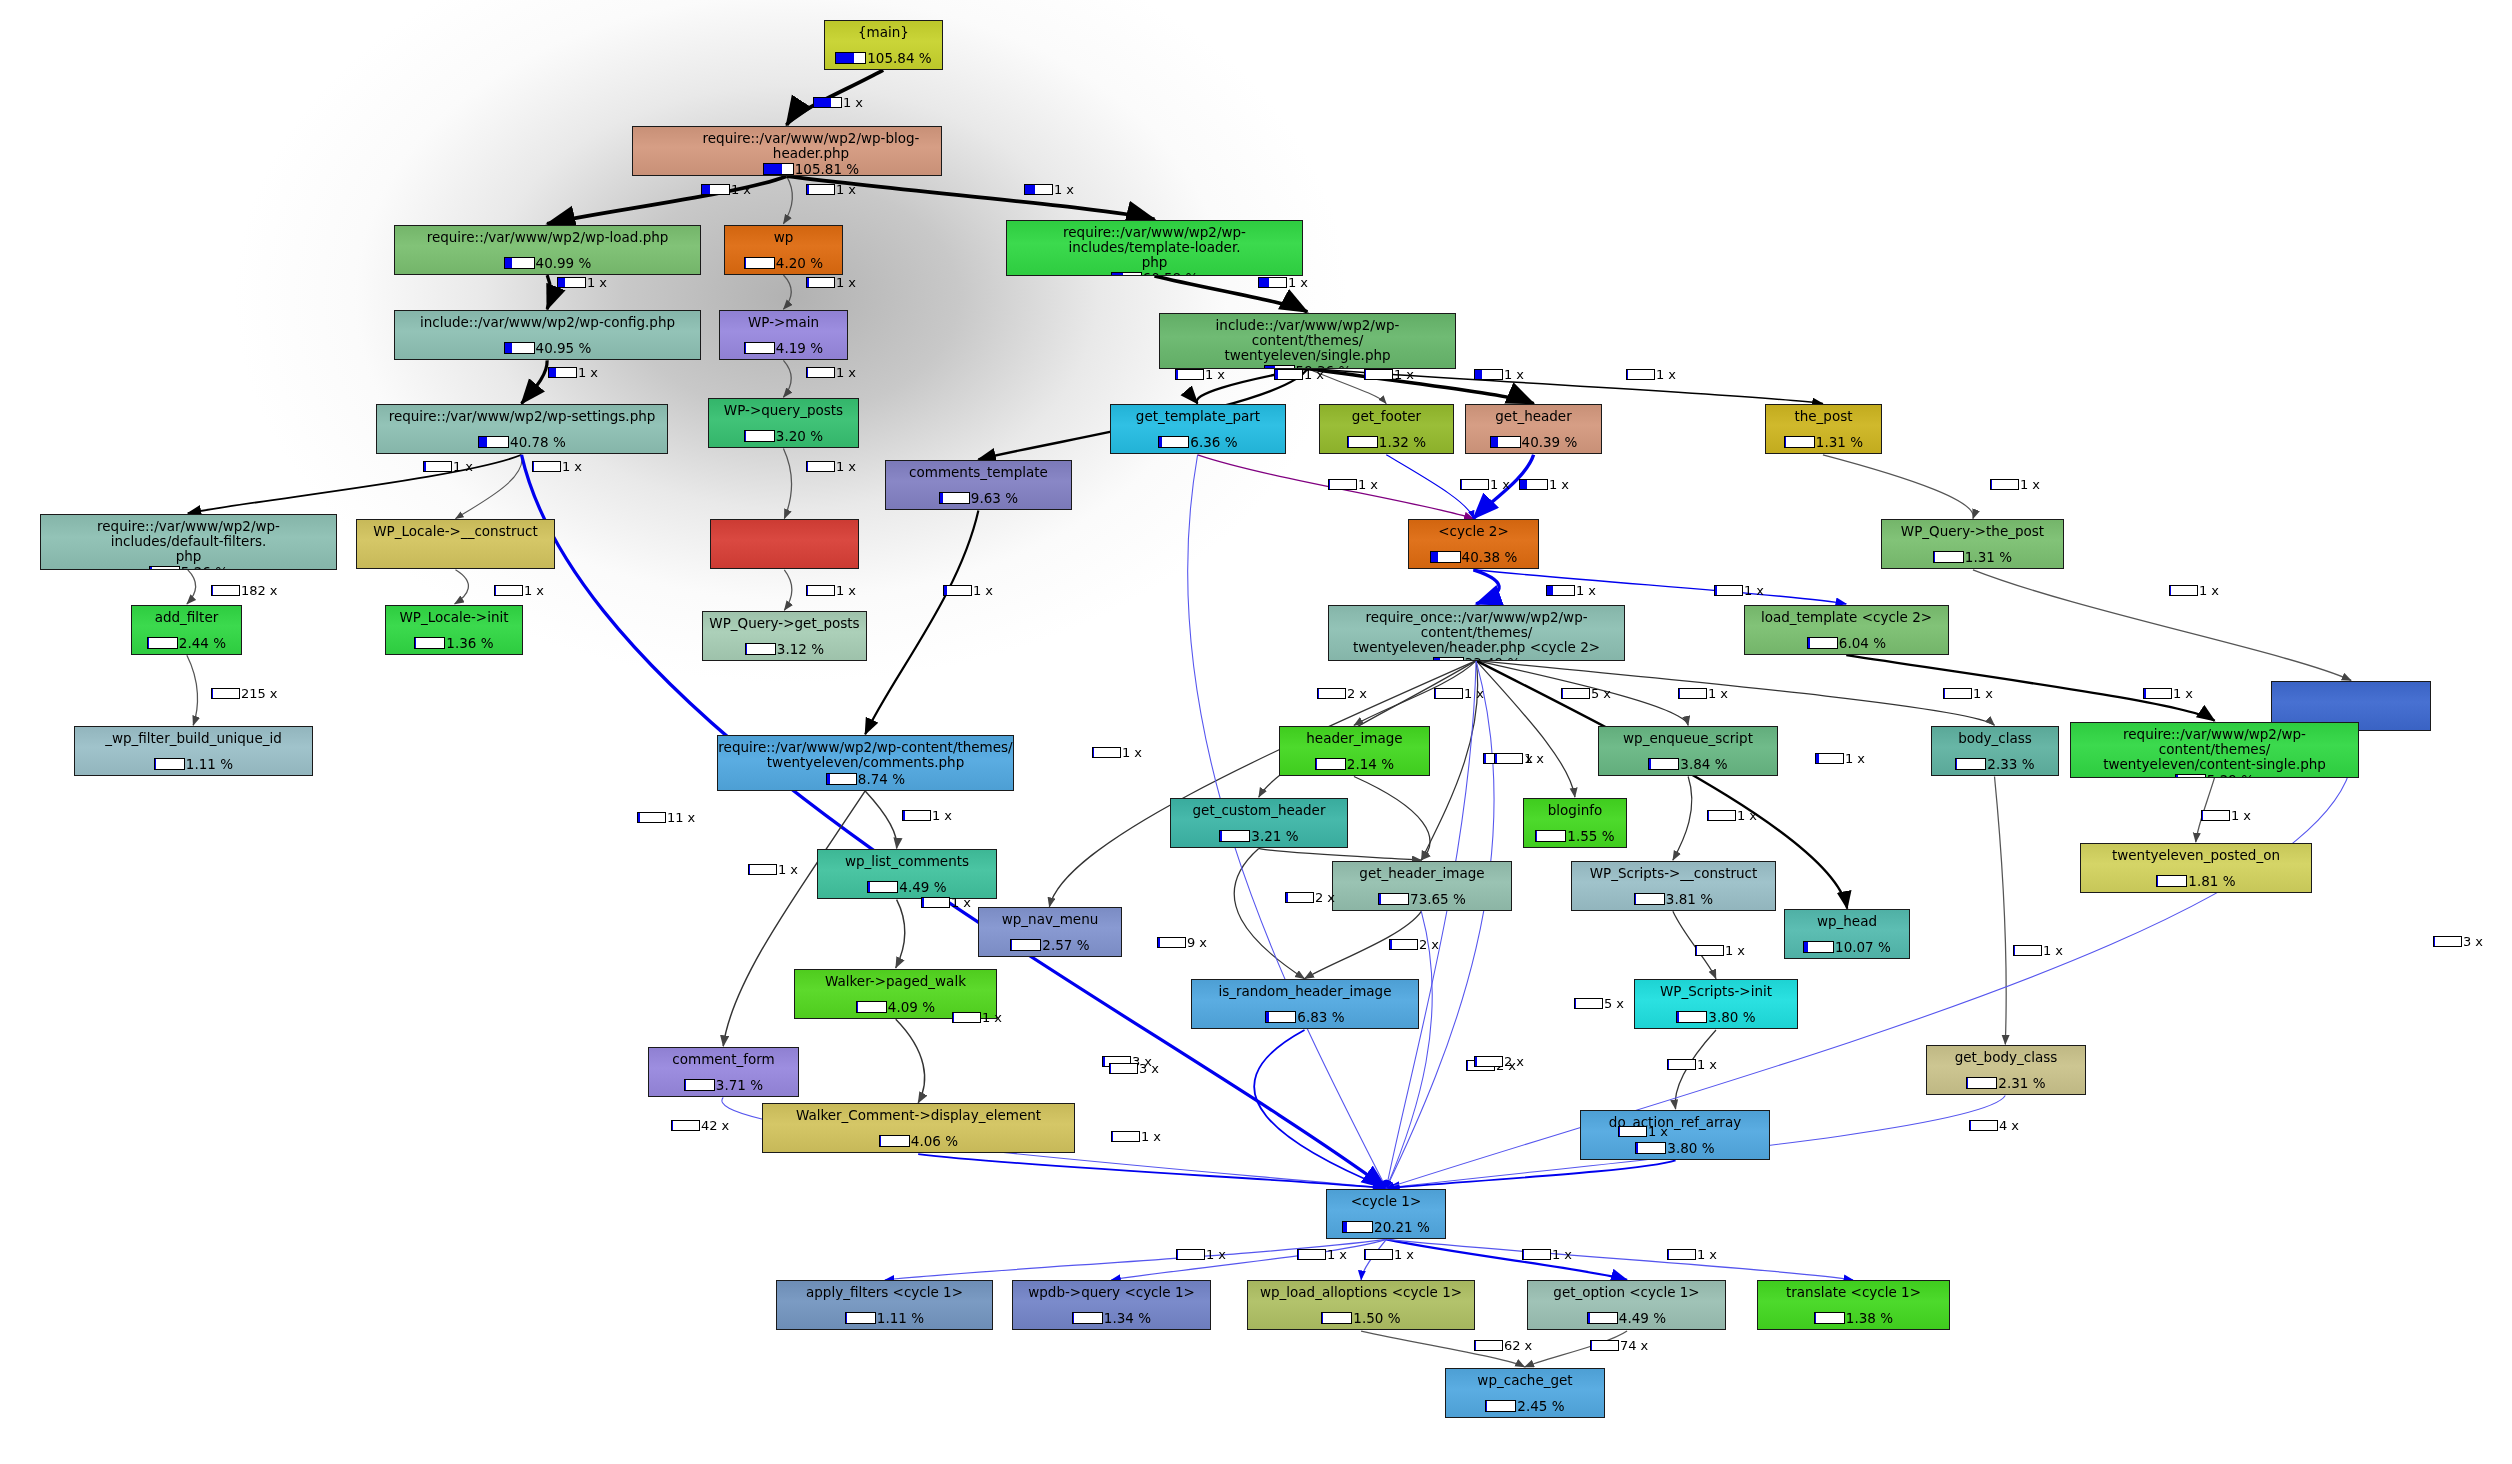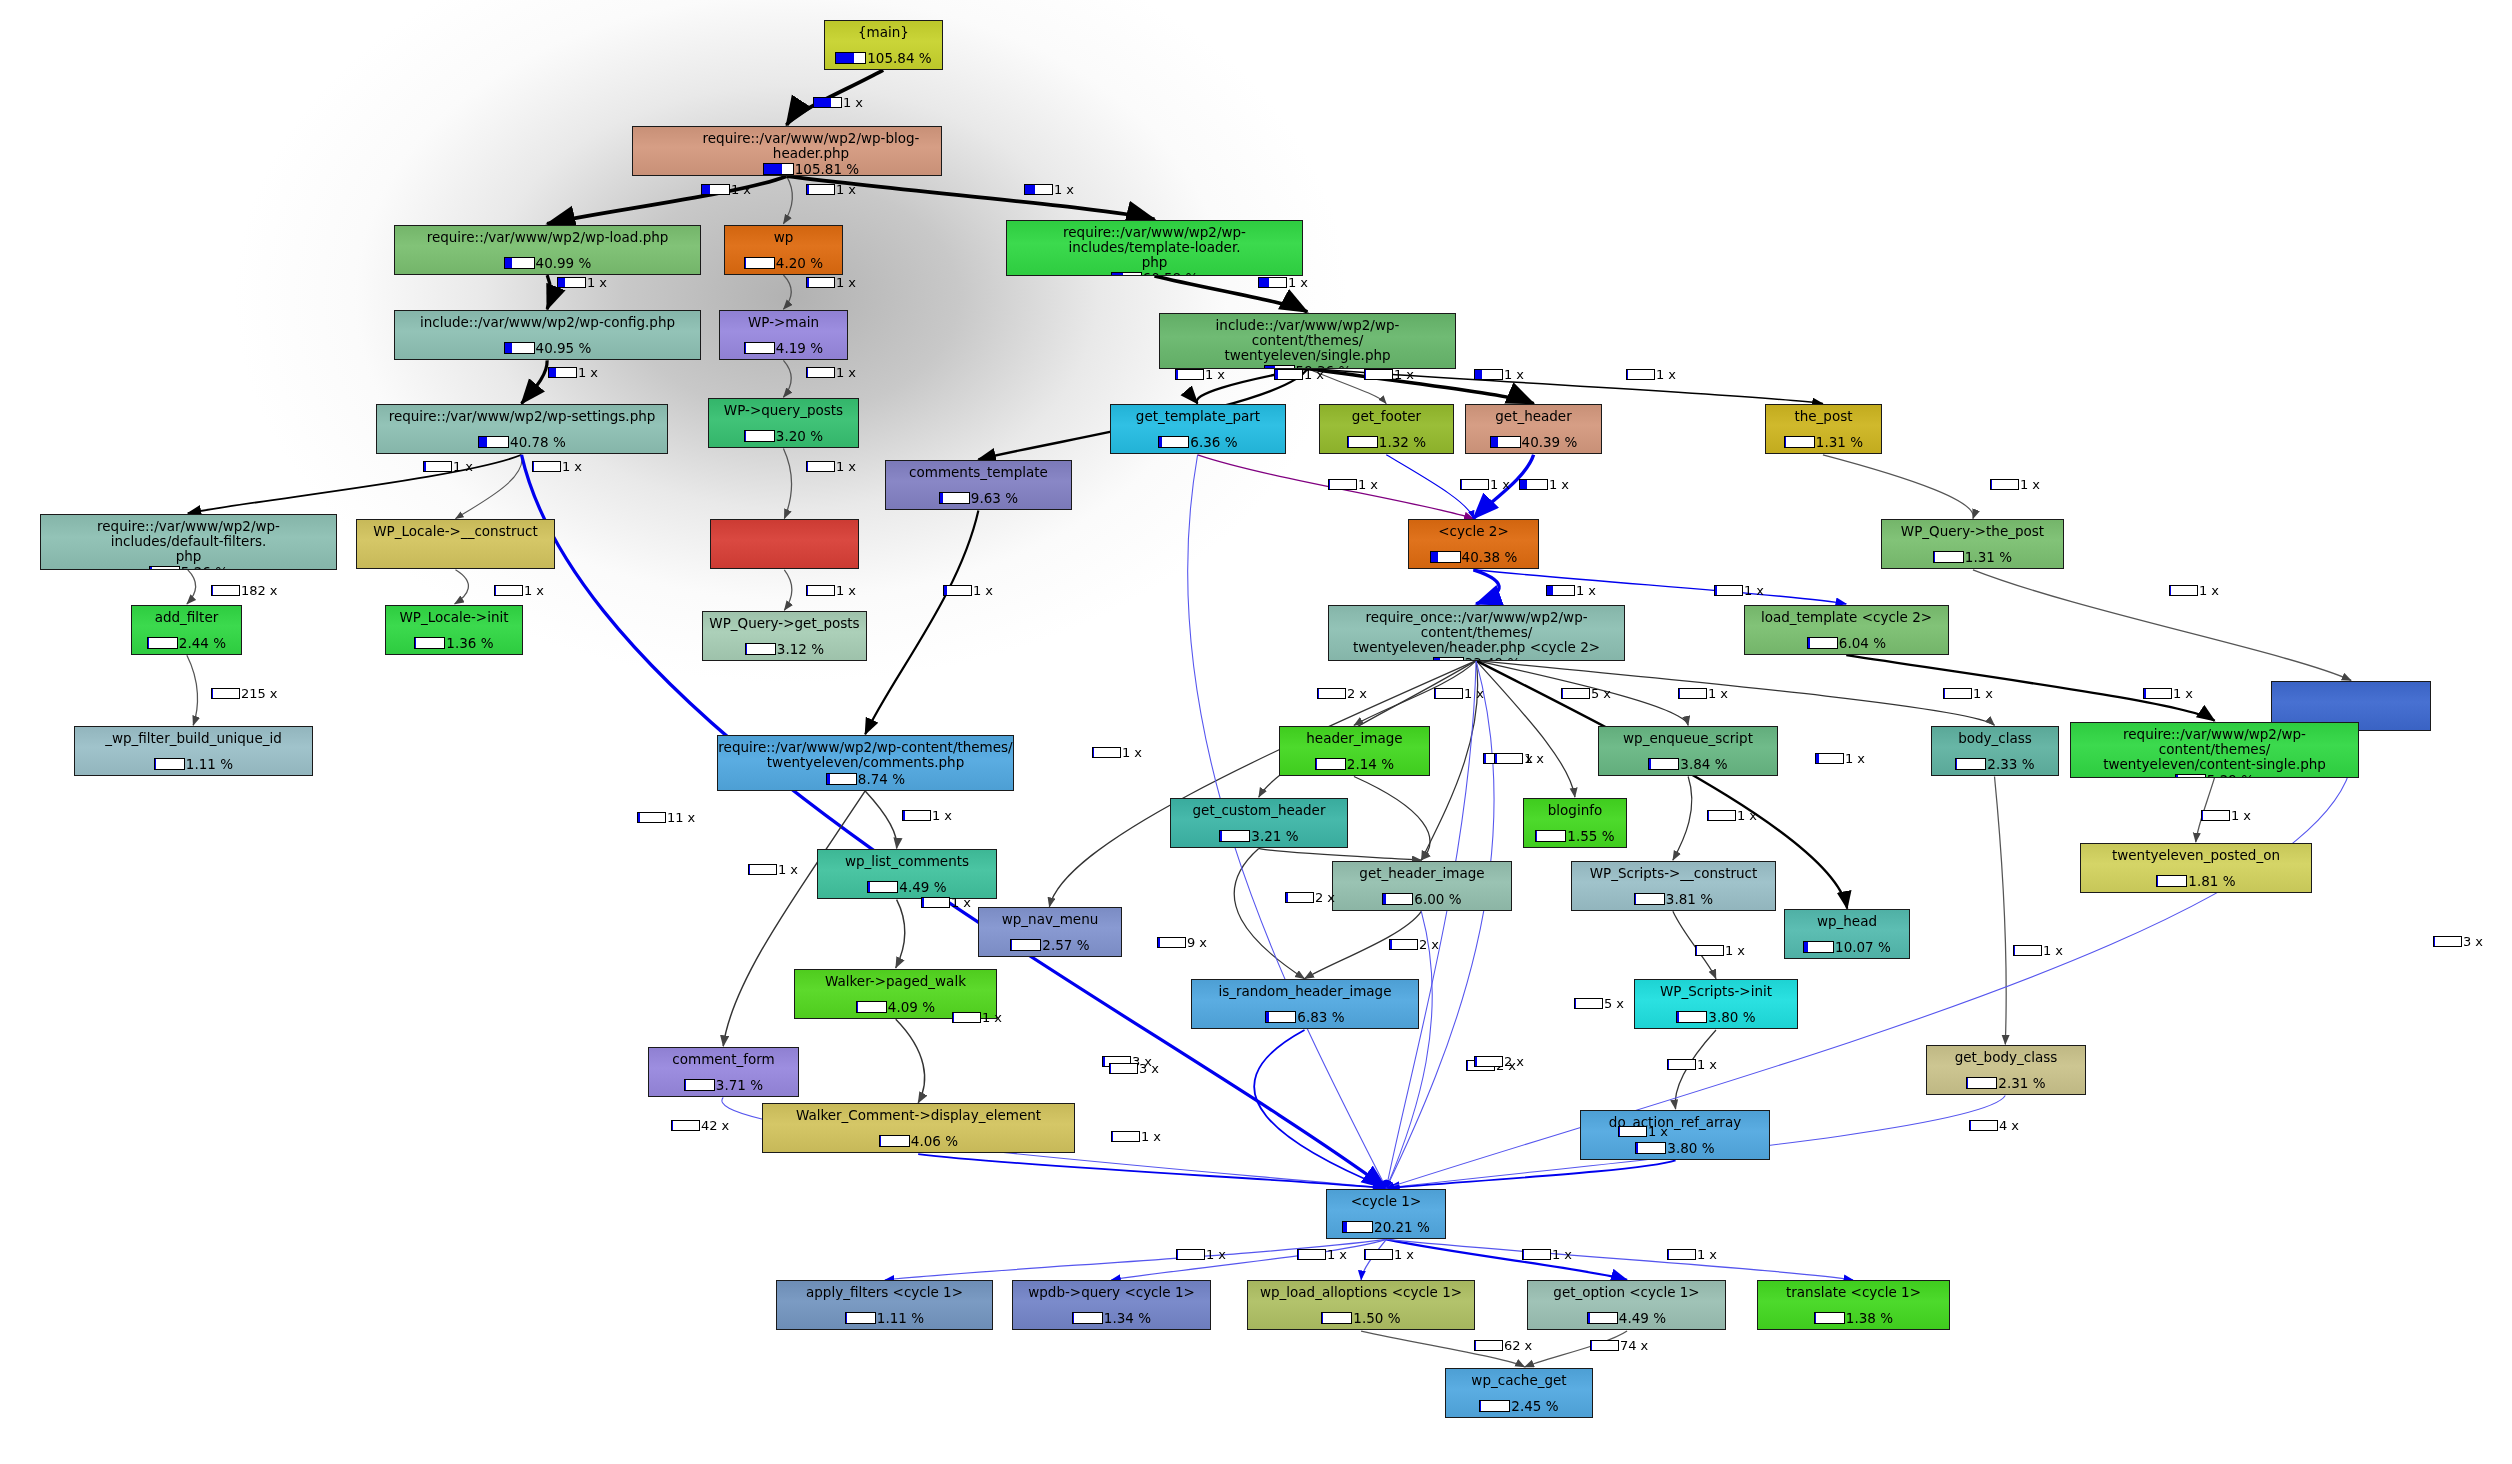--- a/index.html
+++ b/index.html
@@ -433,21 +433,21 @@
           </span>
           <span>1.55 %</span>
         </div>
       </div>
       <div class="node" style="left: 1332px; top: 861px; width: 180px; height: 50px; background: linear-gradient(rgb(140, 181, 165) 0%, rgb(154, 195, 179) 42%, rgb(140, 181, 165) 100%);">
         <div class="nlabel">get_header_image</div>
         <div class="nmetric">
           <span class="bar">
             <i style="width: 8%;"></i>
           </span>
-          <span>6.00 %</span>
+          <span>73.65 %</span>
         </div>
       </div>
       <div class="node" style="left: 1571px; top: 861px; width: 205px; height: 50px; background: linear-gradient(rgb(146, 181, 189) 0%, rgb(160, 195, 203) 42%, rgb(146, 181, 189) 100%);">
         <div class="nlabel">WP_Scripts-&gt;__construct</div>
         <div class="nmetric">
           <span class="bar">
             <i style="width: 5%;"></i>
           </span>
           <span>3.81 %</span>
         </div>
@@ -598,21 +598,21 @@
       </div>
       <div class="node" style="left: 1757px; top: 1280px; width: 193px; height: 50px; background: linear-gradient(rgb(63, 204, 30) 0%, rgb(77, 218, 44) 42%, rgb(63, 204, 30) 100%);">
         <div class="nlabel">translate &lt;cycle 1&gt;</div>
         <div class="nmetric">
           <span class="bar">
             <i style="width: 2%;"></i>
           </span>
           <span>1.38 %</span>
         </div>
       </div>
-      <div class="node" style="left: 1445px; top: 1368px; width: 148px; height: 50px; background: linear-gradient(rgb(77, 159, 212) 0%, rgb(91, 173, 226) 42%, rgb(77, 159, 212) 100%);">
+      <div class="node" style="left: 1445px; top: 1368px; width: 160px; height: 50px; background: linear-gradient(rgb(77, 159, 212) 0%, rgb(91, 173, 226) 42%, rgb(77, 159, 212) 100%);">
         <div class="nlabel">wp_cache_get</div>
         <div class="nmetric">
           <span class="bar">
             <i style="width: 3%;"></i>
           </span>
           <span>2.45 %</span>
         </div>
       </div>
     </div>
   <div id="elabels">

